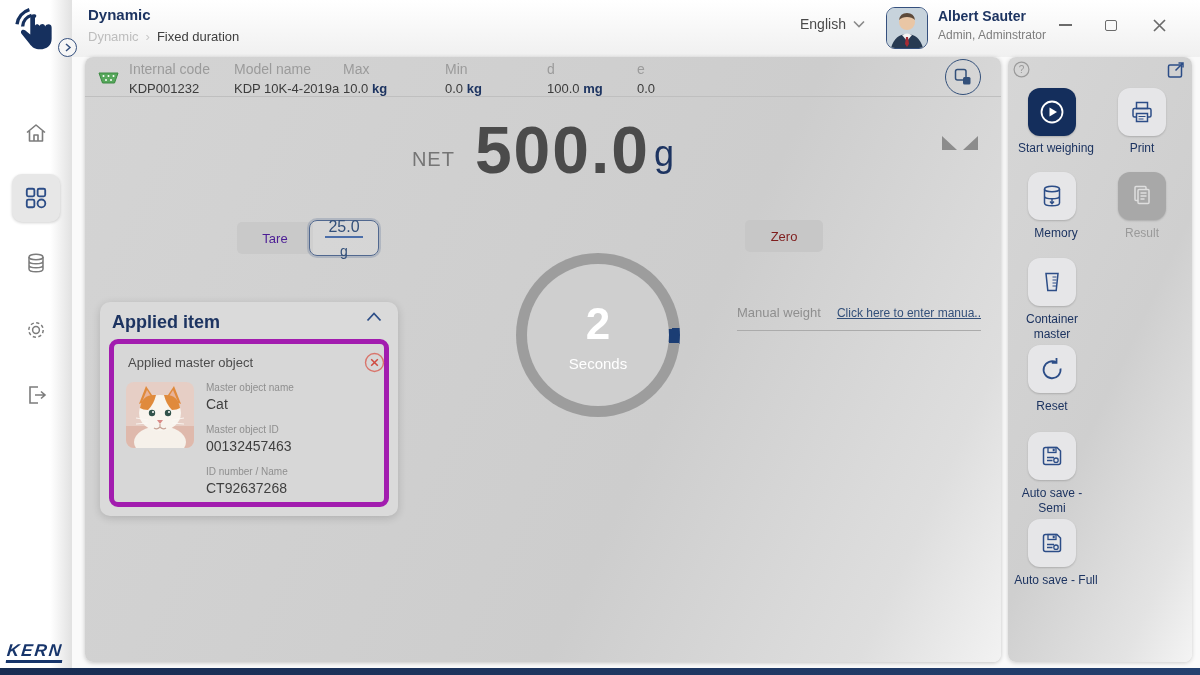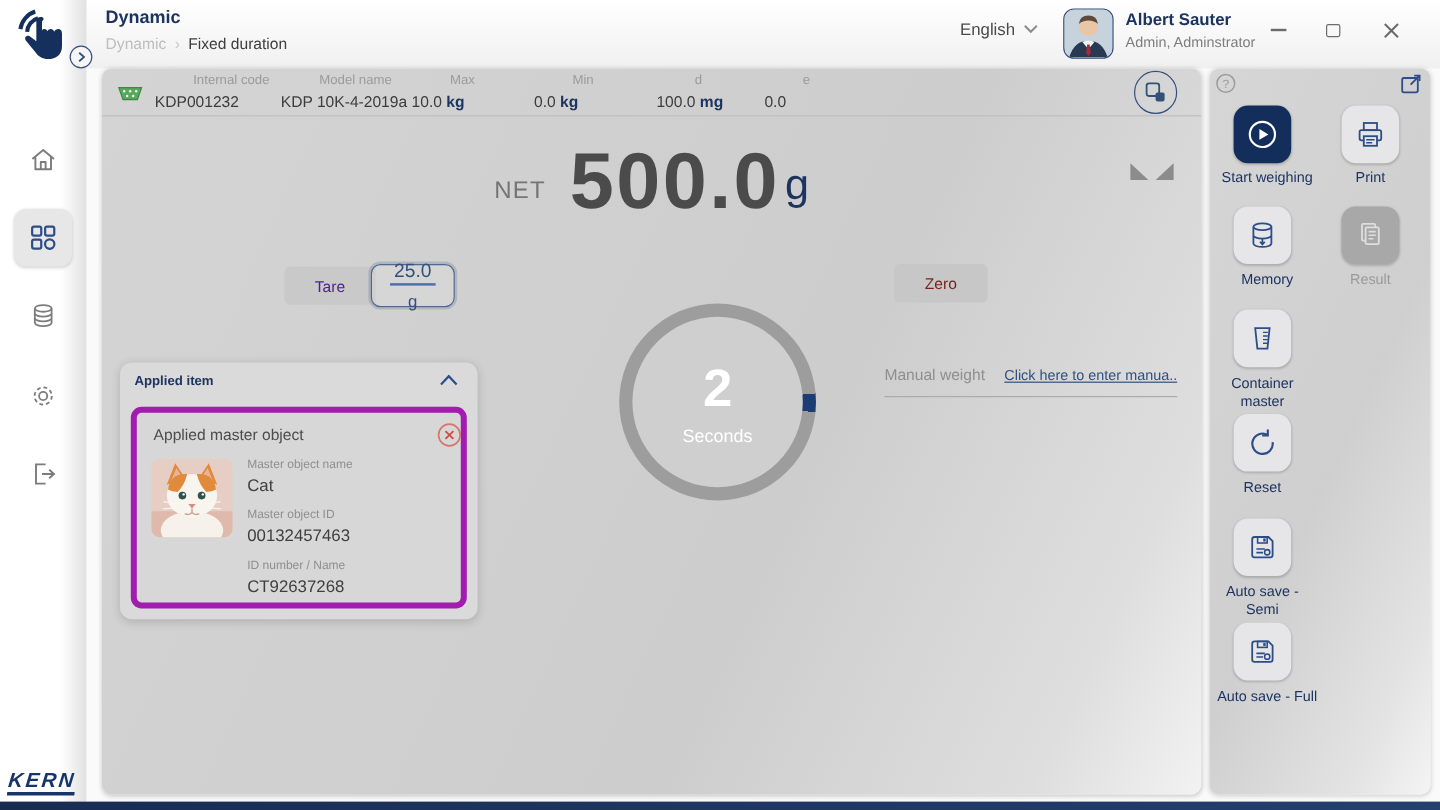--- a/index.html
+++ b/index.html
@@ -35,21 +35,21 @@
                 box-shadow:0 1px 3px rgba(0,0,0,.18); display:flex; align-items:center; justify-content:center; cursor:pointer; }
   .brand { position:absolute; left:7px; top:641px; font-size:17px; font-weight:bold; font-style:italic; letter-spacing:2px;
            color:#17356b; transform:skewX(-6deg); text-decoration:underline; text-decoration-thickness:2.5px; text-underline-offset:4px; }
 
   
   .main { position:absolute; left:85px; top:57px; width:916px; height:605px; border-radius:8px;
           background:linear-gradient(115deg,#d4d4d4 0%,#cdcdcd 62%,#dedede 88%,#f2f2f2 100%);
           box-shadow:0 1px 4px rgba(0,0,0,.22); }
   .infobar { position:absolute; left:0; top:0; width:100%; height:40px; border-bottom:1px solid #bfbfbf; }
   .db-field { position:absolute; top:4px; }
-  .db-label { font-size:11px; color:#9b9b9b;margin-left:32px; }
+  .db-label { font-size:14px; color:#9b9b9b; }
   .db-value { font-size:13px; color:#3c3c3c; margin-top:4px; }
   .db-value .unit { color:#1d3461; font-weight:bold; }
   .port-icon { position:absolute; left:12px; top:14px; }
   .swap-btn { position:absolute; left:860px; top:2px; width:36px; height:36px; border:1.6px solid #33507a; border-radius:50%;
               display:flex; align-items:center; justify-content:center; cursor:pointer; }
 
   .tri-pair { position:absolute; left:856px; top:78px; }
 
   .net-display { position:absolute; left:0; top:60px; width:100%; display:flex; justify-content:center; align-items:flex-end; }
   .net-tag { font-size:20px; color:#757575; margin:0 20px 12px 0; letter-spacing:1px; }
@@ -77,21 +77,21 @@
 
   .details { position:absolute; left:652px; top:238px; width:244px; }
   .drow { position:relative; height:36px; border-bottom:1px solid #ababab; display:flex; align-items:center; justify-content:space-between; }
   .dlabel { font-size:13px; color:#8f8f8f; display:flex; align-items:center; gap:5px; }
   .dval { font-size:13px; color:#4a4a4a; }
   .dval .editable { color:#33507a; text-decoration:underline; cursor:pointer; }
   .dlink { font-size:12px; color:#33507a; text-decoration:underline; cursor:pointer; }
 
   .applied-card { position:absolute; left:15px; top:245px; width:298px; height:214px; background:#dadada; border-radius:10px;
                   box-shadow:0 2px 8px rgba(0,0,0,.16); }
-  .ac-header { position:absolute; left:12px; top:10px; font-size:11px; font-weight:bold; color:#1d3461; }
+  .ac-header { position:absolute; left:12px; top:10px; font-size:18px; font-weight:bold; color:#1d3461; }
   .ac-chevron { position:absolute; left:266px; top:10px; cursor:pointer; }
   .ac-inner { position:absolute; left:9px; top:37px; width:280px; height:168px; border:5px solid #a21caf; border-radius:9px; background:#d7d7d7; }
   .ac-title { position:absolute; left:14px; top:11px; font-size:13px; color:#4c4c4c; }
   .ac-remove { position:absolute; left:250px; top:8px; cursor:pointer; }
   .cat-photo { position:absolute; left:12px; top:38px; width:68px; height:66px; border-radius:8px; overflow:hidden; }
   .ac-field { position:absolute; left:92px; }
   .ac-flabel { font-size:10px; color:#8f8f8f; }
   .ac-fvalue { font-size:14px; color:#3f3f3f; margin-top:3px; }
 
   

